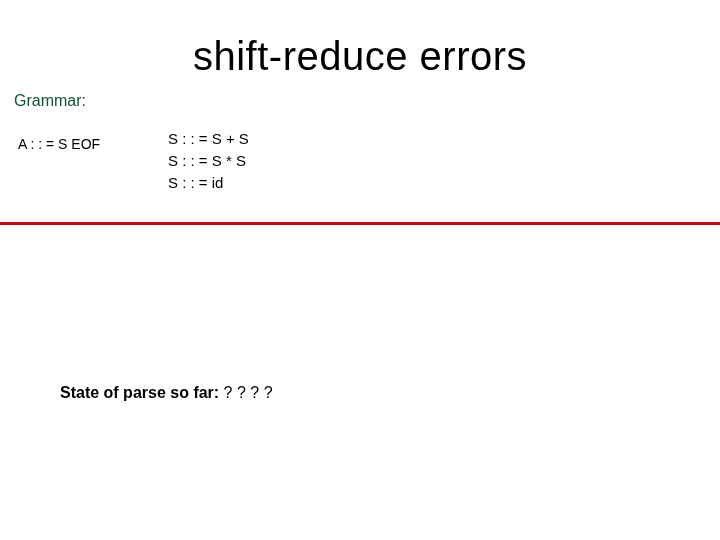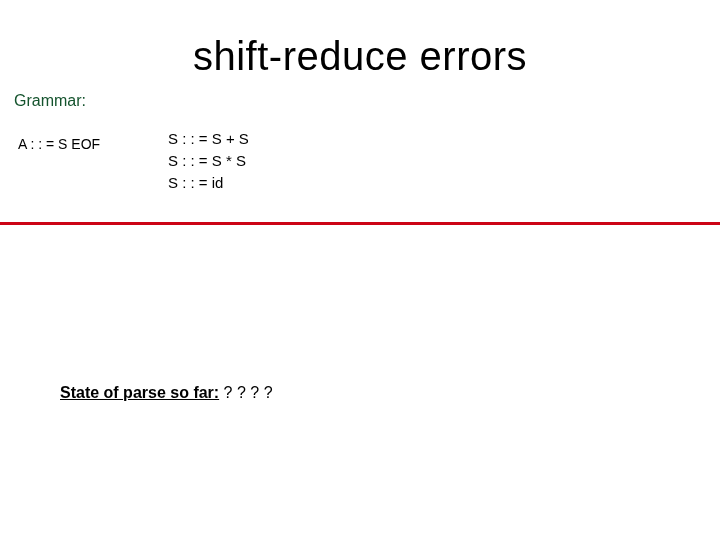--- a/index.html
+++ b/index.html
@@ -71,21 +71,20 @@
   }
   .state-row {
     position: absolute;
     top: 384px;
     left: 60px;
     font-size: 16px;
     white-space: nowrap;
   }
   .state-row .label {
     font-weight: 700;
-    text-decoration: underline;
   }
 </style>
 </head>
 <body>
 
 <div class="slide">
 
   <div class="title">shift-reduce errors</div>
 
   <div class="grammar-label">Grammar:</div>

